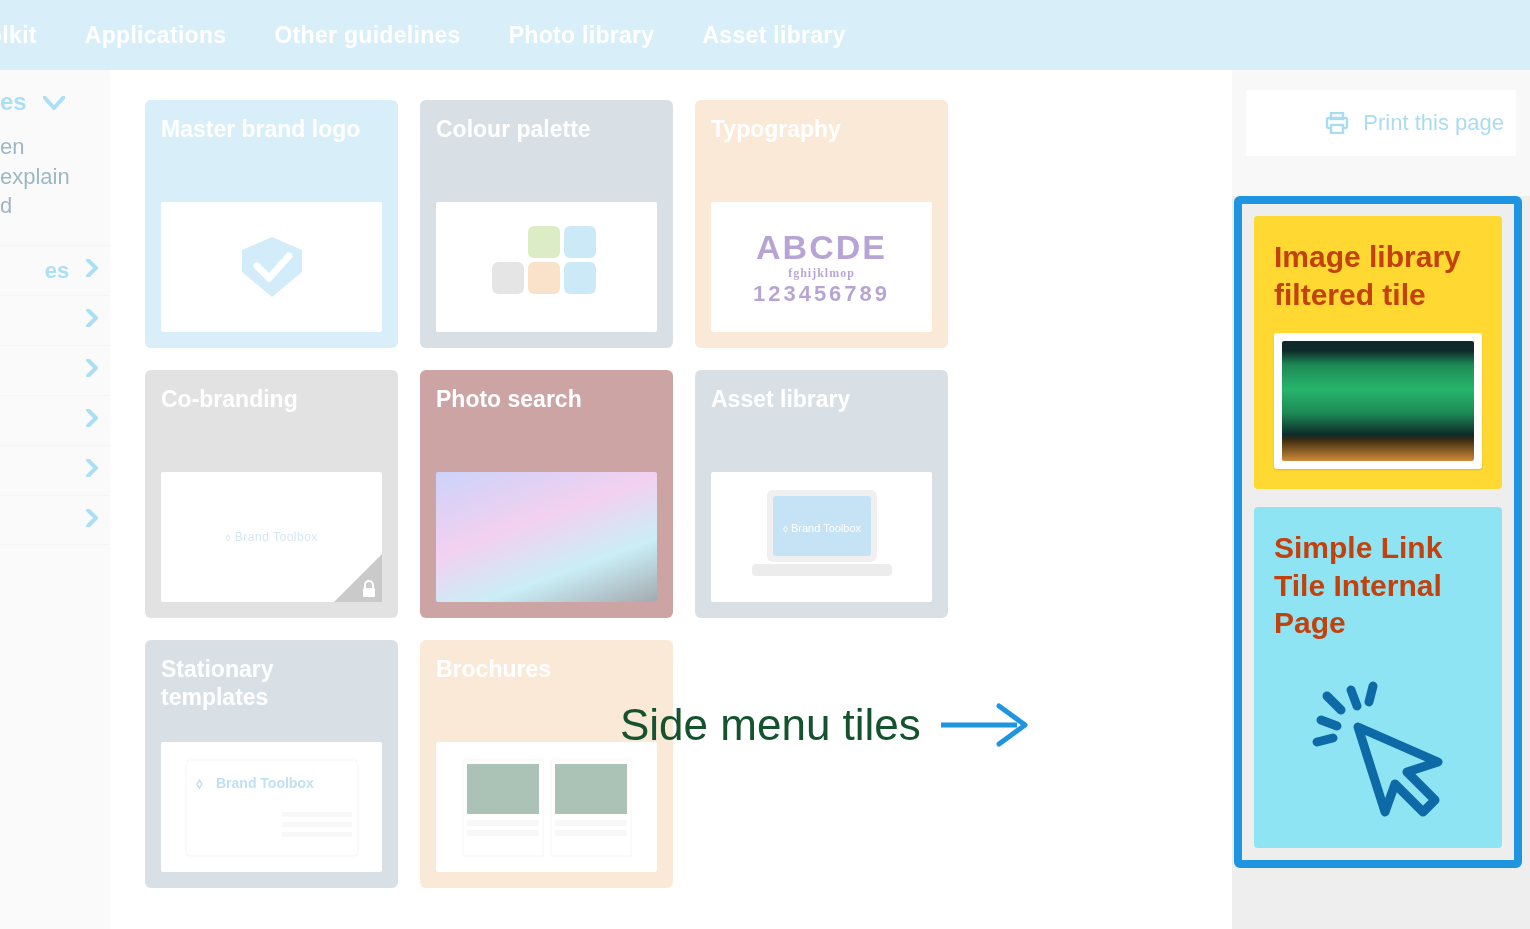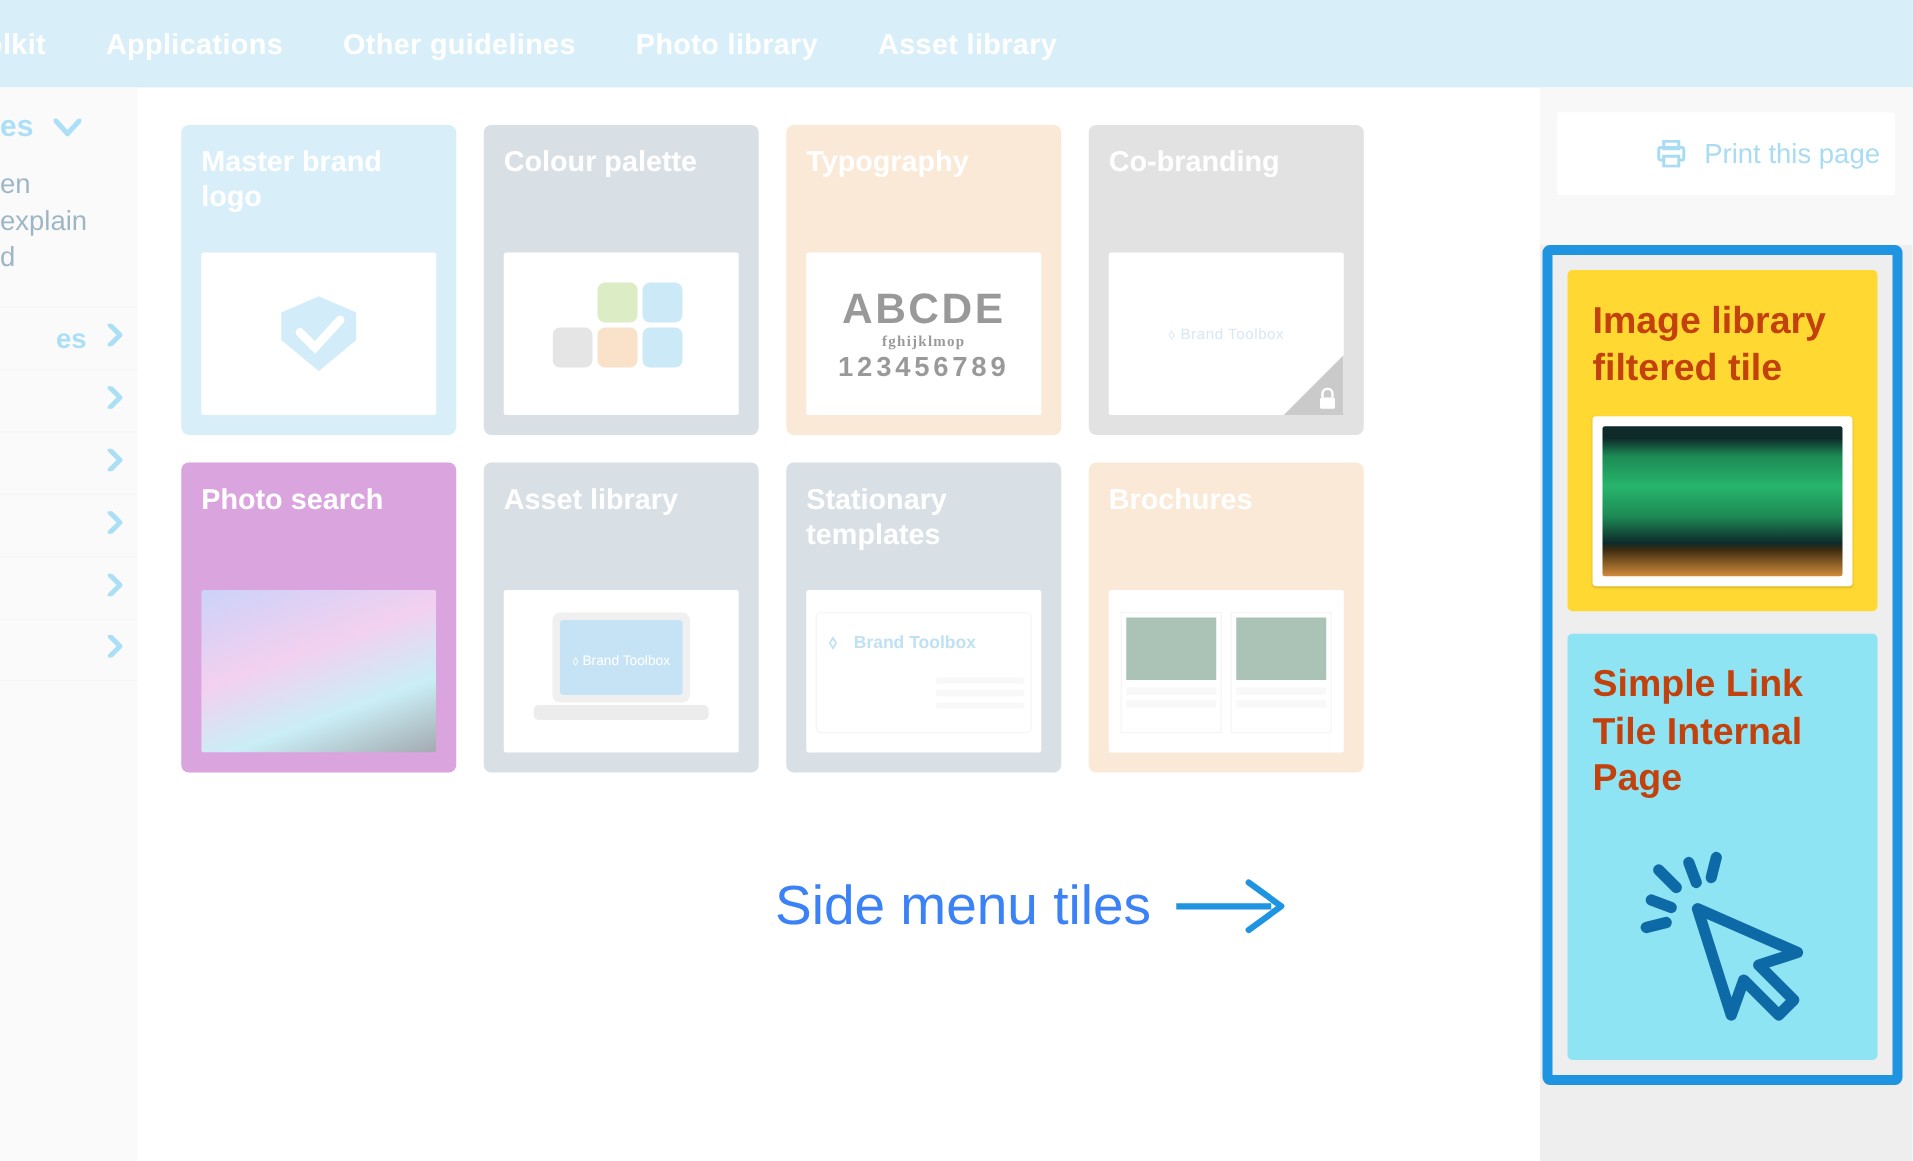--- a/index.html
+++ b/index.html
@@ -15,54 +15,54 @@
   .leftside { position:absolute; left:0; top:70px; width:110px; bottom:0; background:#f2f2f2; }
   .leftside .top { padding:18px 8px 16px 0; text-align:left; color:#2eb0e5; font-weight:700; font-size:24px; }
   .leftside .top .chev { color:#2eb0e5; margin-left:10px;}
   .leftside .muted { padding:0 0 24px 0; color:#0c4a6e; font-size:22px; line-height:1.35; }
   .leftside .linkrow { height:50px; border-top:1px solid #e6e6e6; display:flex; align-items:center; justify-content:flex-end; padding-right:12px; color:#2eb0e5; font-size:22px; font-weight:700;}
   .leftside .linkrow:last-child{border-bottom:1px solid #e6e6e6;}
   .leftside .arrow { font-size:20px; color:#2eb0e5;}
 
   
   .grid { position:absolute; left:145px; top:100px; width:960px; display:flex; flex-wrap:wrap; gap:22px 22px; }
-  .tile { width:220px; height:248px; border-radius:6px; padding:16px 16px 16px 16px; color:#fff; position:relative; }
+  .tile { width:253px; height:248px; border-radius:6px; padding:16px 16px 16px 16px; color:#fff; position:relative; }
   .tile h3 { font-size:23px; font-weight:800; line-height:1.2; margin-bottom:14px; }
   .tile .thumb { position:absolute; left:16px; right:16px; bottom:16px; height:130px; background:#fff; border-radius:2px; display:flex; align-items:center; justify-content:center; }
   .t-blue   { background:#9dd5f0; }
   .t-slate  { background:#9eb1bd; }
   .t-peach  { background:#f5c89b; }
   .t-grey   { background:#b7b7b7; }
-  .t-green  { background:#a21caf; }
+  .t-green  { background:#7f1d1d; }
 
   
   .rightcol { position:absolute; right:0; top:70px; width:298px; bottom:0; background:#eeeeee; }
   .utilbox  { background:#fff; margin:20px 14px 14px 14px; padding:14px 12px; }
   .utilrow  { display:flex; align-items:center; gap:14px; color:#29a7df; font-size:22px; padding:6px 0;justify-content:flex-end;}
   .utilrow svg { flex:0 0 auto; }
 
   
   .side-tiles { position:absolute; right:8px; top:196px; width:288px; border:8px solid #1f94e0; border-radius:6px; padding:12px 12px; background:#eeeeee; z-index:100; }
   .side-tile { border-radius:4px; padding:22px 20px 20px 20px; margin-bottom:18px; }
   .side-tile:last-child{margin-bottom:0;}
   .side-tile h4 { font-size:30px; font-weight:800; color:#c2410c; line-height:1.25; margin-bottom:20px; }
   .st-yellow { background:#ffd932; }
   .st-cyan   { background:#8fe4f4; }
   .st-thumb  { background:#fff; border-radius:3px; padding:8px; box-shadow:0 1px 2px rgba(0,0,0,.15);}
   .st-thumb .img { height:120px; background:linear-gradient(180deg,#0e2a2a 0%,#0e2a2a 8%, #1d8a55 20%, #27b56b 40%, #1d8a55 60%, #0e2a2a 78%, #3a2a10 82%, #d08b3a 100%); border-radius:2px;}
   .st-cyan .cursor-wrap{ display:flex; justify-content:center; padding:10px 0 6px 0;}
 
   
-  .callout { position:absolute; left:620px; top:700px; color:#3b82f6; font-size:44px; z-index:100; display:flex; align-items:center; gap:18px; font-weight:400;}
+  .callout { position:absolute; left:620px; top:700px; color:#14532d; font-size:44px; z-index:100; display:flex; align-items:center; gap:18px; font-weight:400;}
   .callout svg { }
 
   
   .logo-badge svg, .palette svg, .typo, .laptop, .card, .brochure, .aurora { }
 
-  .typo { text-align:center; color:#000000; font-weight:600; line-height:1.15;}
+  .typo { text-align:center; color:#4c1d95; font-weight:600; line-height:1.15;}
   .typo .l1{font-size:34px; letter-spacing:2px;}
   .typo .l2{font-size:12px; letter-spacing:1px;font-family:Liberation Serif, serif;}
   .typo .l3{font-size:22px; letter-spacing:3px;}
 
   .aurora { width:100%; height:100%; background:linear-gradient(160deg,#7f8ff0 0%, #e08bd8 40%, #7bd4e8 70%, #1a2a3a 100%); }
 
   .co-thumb { background:#f1f1f1; position:relative;}
   .co-thumb .lock { position:absolute; right:0; bottom:0; width:48px; height:48px; background:#7a7a7a; clip-path:polygon(100% 0,100% 100%,0 100%); display:flex; align-items:flex-end; justify-content:flex-end; padding:4px;}
   .co-logo{position:absolute; left:0; right:0; top:50%; transform:translateY(-50%); font-size:12px; color:#9ac3e2; letter-spacing:.5px;}
 </style>

